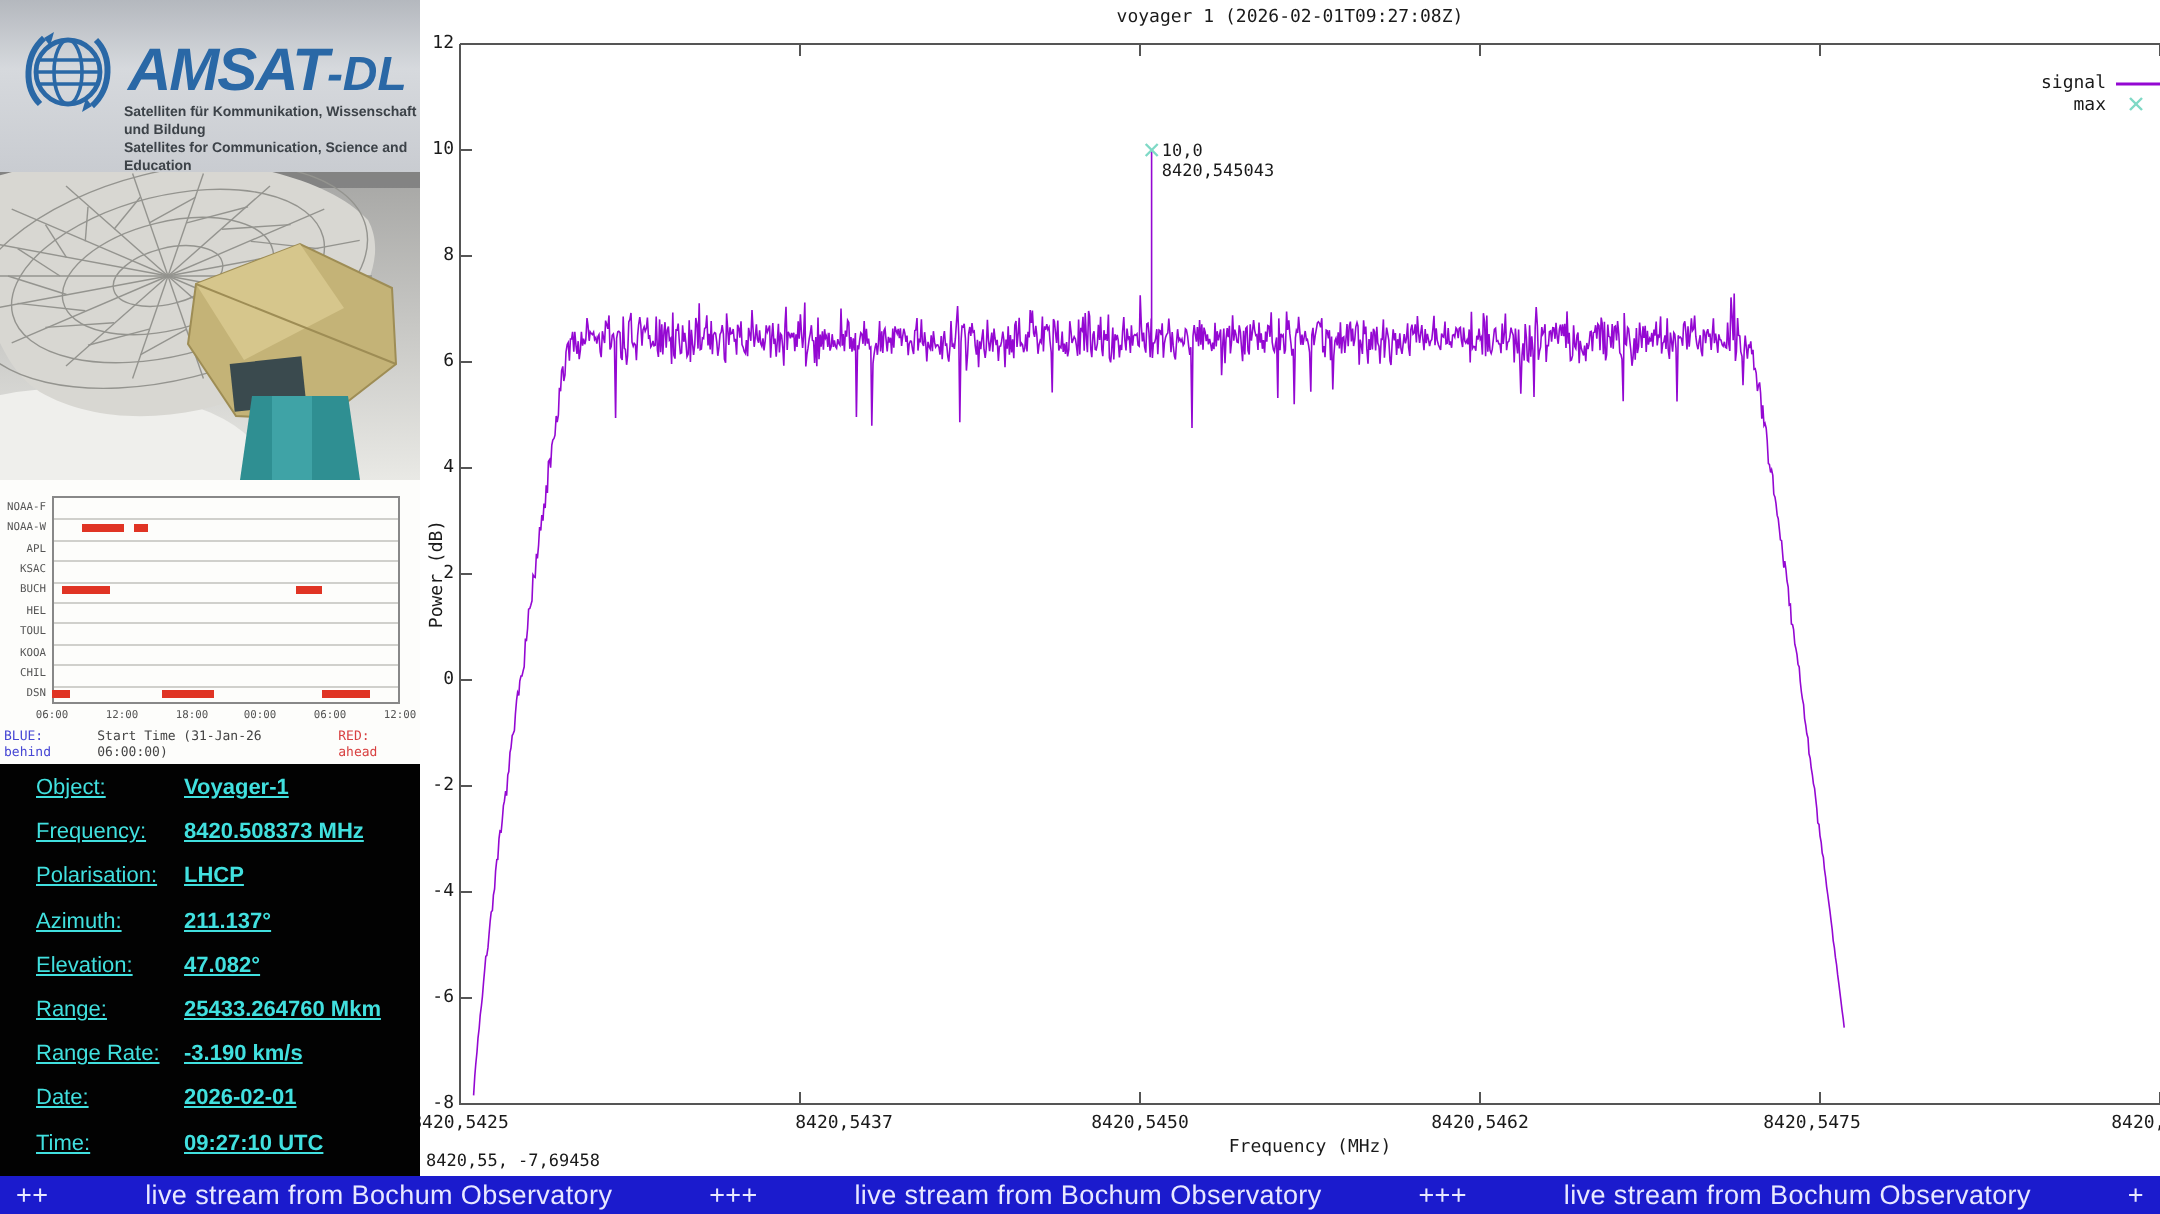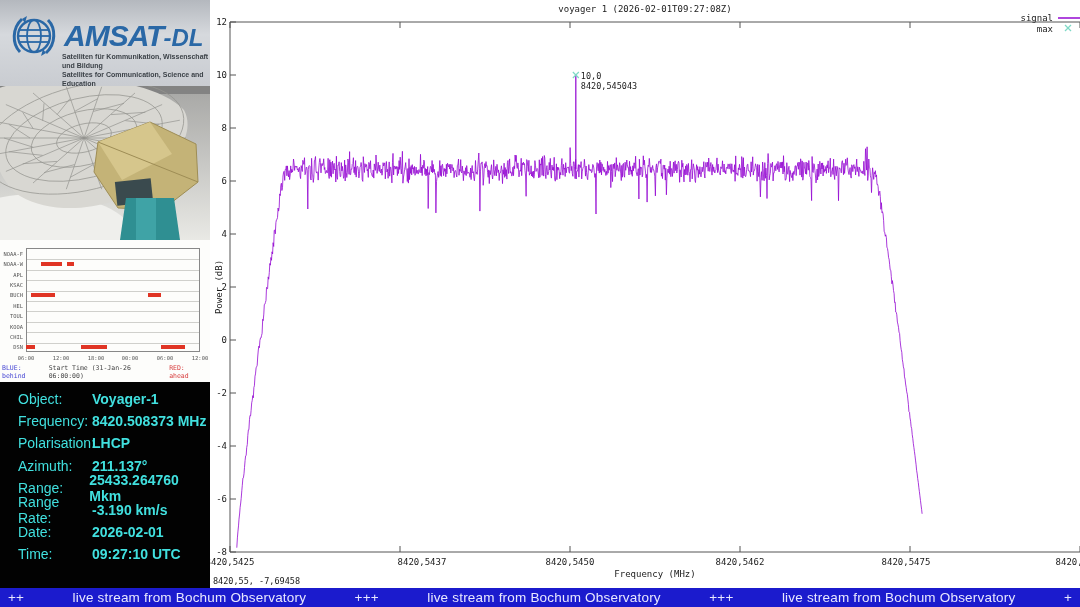--- a/index.html
+++ b/index.html
@@ -23,34 +23,34 @@
          color:#555;transform:scale(.9);transform-origin:right center;white-space:nowrap;}
   .sched .bar{position:absolute;height:4px;background:#e03424;}
   .sched .xtick-lab{position:absolute;top:114px;font-size:6px;color:#555;transform:translateX(-50%) scale(.9);}
   .sched .cap-row{position:absolute;left:2px;right:2px;top:124px;display:flex;
          justify-content:space-between;font-size:6.5px;}
   .sched .cap-blue{color:#4646d4;}
   .sched .cap-red{color:#d84040;}
   .sched .cap-mid{color:#444;}
   .telemetry{position:absolute;left:0;top:382px;width:210px;height:206px;background:#020202;
          padding-top:6px;box-sizing:border-box;}
-  .t-row{display:flex;height:22.2px;align-items:center;font-size:14px;}
+  .t-row{display:flex;height:22.2px;font-size:11px;text-decoration:underline;}
   .t-label{width:74px;margin-left:18px;font-weight:500;}
   .t-value{font-weight:700;}
   
   .plot-region{position:absolute;left:210px;top:0;width:870px;height:588px;background:#fff;
          font-family:"DejaVu Sans Mono",monospace;color:#1a1a1a;overflow:hidden;}
   .plot-title{position:absolute;left:0;top:4px;width:870px;text-align:center;font-size:9px;}
   .y-label{position:absolute;left:9px;top:287px;transform:translate(-50%,-50%) rotate(-90deg);
          font-size:9px;white-space:nowrap;}
   .x-label{position:absolute;left:445px;top:569px;transform:translateX(-50%);font-size:9px;}
   .mouse-readout{position:absolute;left:3px;top:576px;font-size:8.5px;white-space:nowrap;}
   .ytick-lab{position:absolute;width:26px;text-align:right;font-size:9px;transform:translateY(-50%);}
   .xtick-lab{position:absolute;top:557px;font-size:9px;transform:translateX(-50%);white-space:nowrap;}
-  .legend{position:absolute;right:0;top:12px;font-size:9px;}
+  .legend{position:absolute;right:0;top:36px;font-size:9px;}
   .legend .lg-row{display:flex;justify-content:flex-end;align-items:center;gap:5px;height:11px;}
   .peak-ann{position:absolute;font-size:8.5px;line-height:10px;white-space:nowrap;}
   
   .ticker{position:absolute;left:0;top:588px;width:1080px;height:19px;display:flex;
       align-items:center;justify-content:space-between;padding:0 8px;box-sizing:border-box;
       font-size:13.5px;font-weight:500;letter-spacing:.2px;}
   svg{display:block;}
 </style>
 </head>
 <body>
@@ -204,20 +204,24 @@
         </div>
         <div class="t-row" style="color: rgb(65, 224, 223);">
           <span class="t-label">Polarisation:</span>
           <span class="t-value">LHCP</span>
         </div>
         <div class="t-row" style="color: rgb(65, 224, 223);">
           <span class="t-label">Azimuth:</span>
           <span class="t-value">211.137°</span>
         </div>
         <div class="t-row" style="color: rgb(65, 224, 223);">
+          <span class="t-label">Elevation:</span>
+          <span class="t-value">47.082°</span>
+        </div>
+        <div class="t-row" style="color: rgb(65, 224, 223);">
           <span class="t-label">Range:</span>
           <span class="t-value">25433.264760 Mkm</span>
         </div>
         <div class="t-row" style="color: rgb(65, 224, 223);">
           <span class="t-label">Range Rate:</span>
           <span class="t-value">-3.190 km/s</span>
         </div>
         <div class="t-row" style="color: rgb(65, 224, 223);">
           <span class="t-label">Date:</span>
           <span class="t-value">2026-02-01</span>

